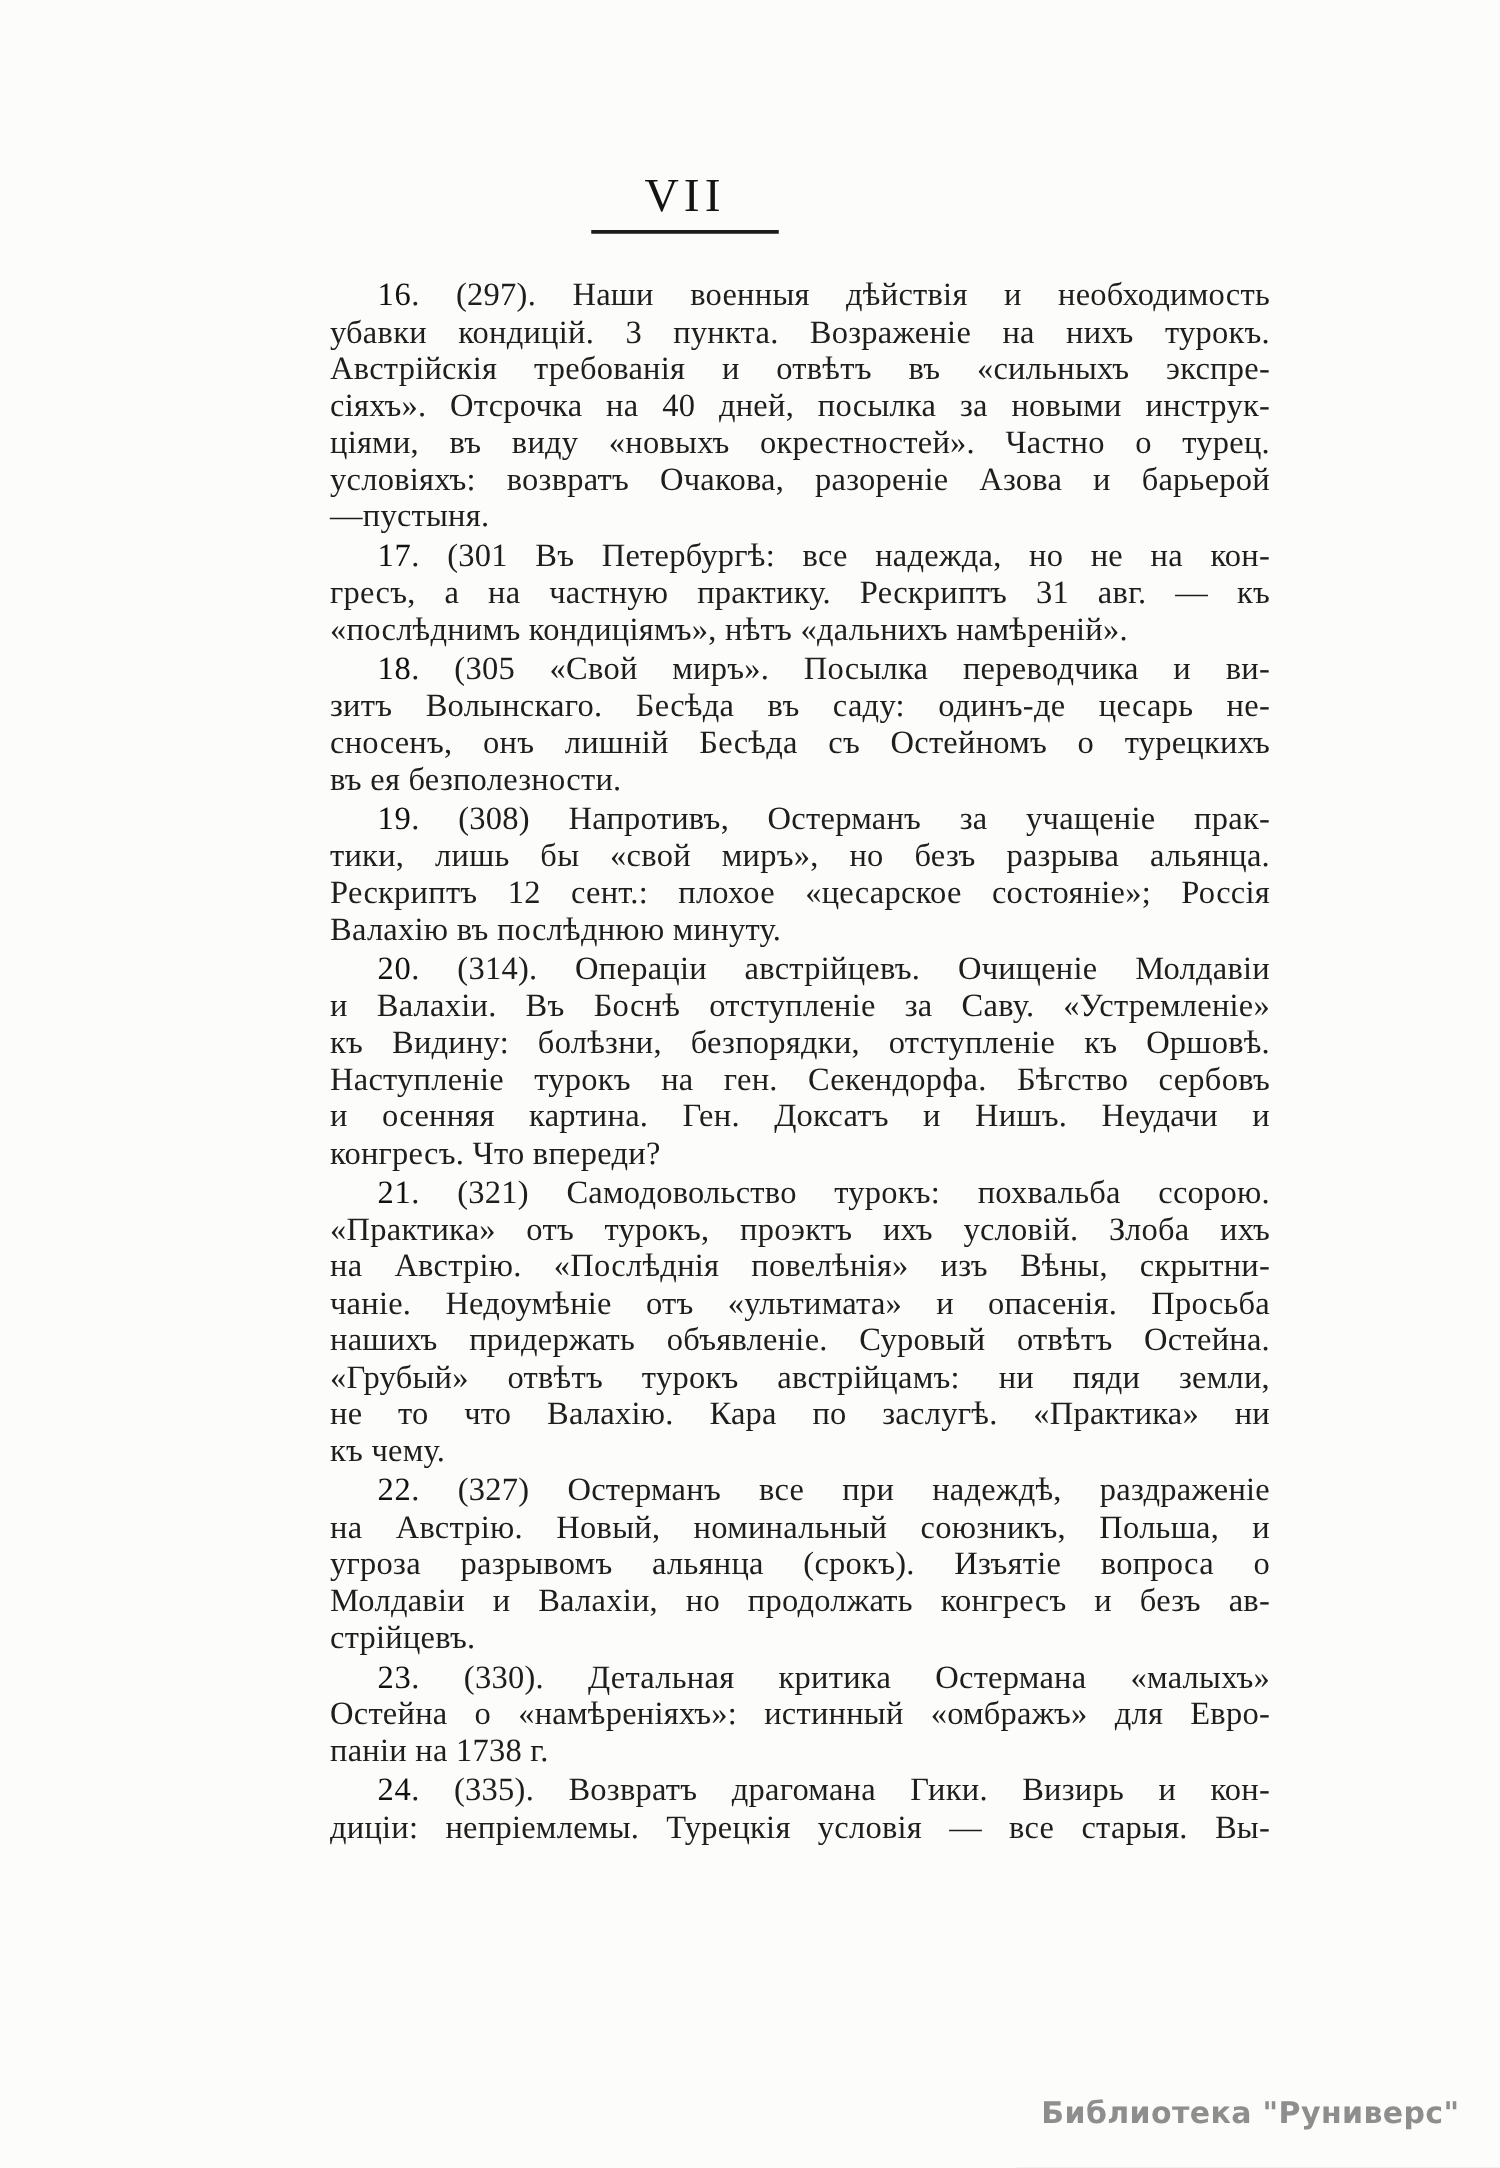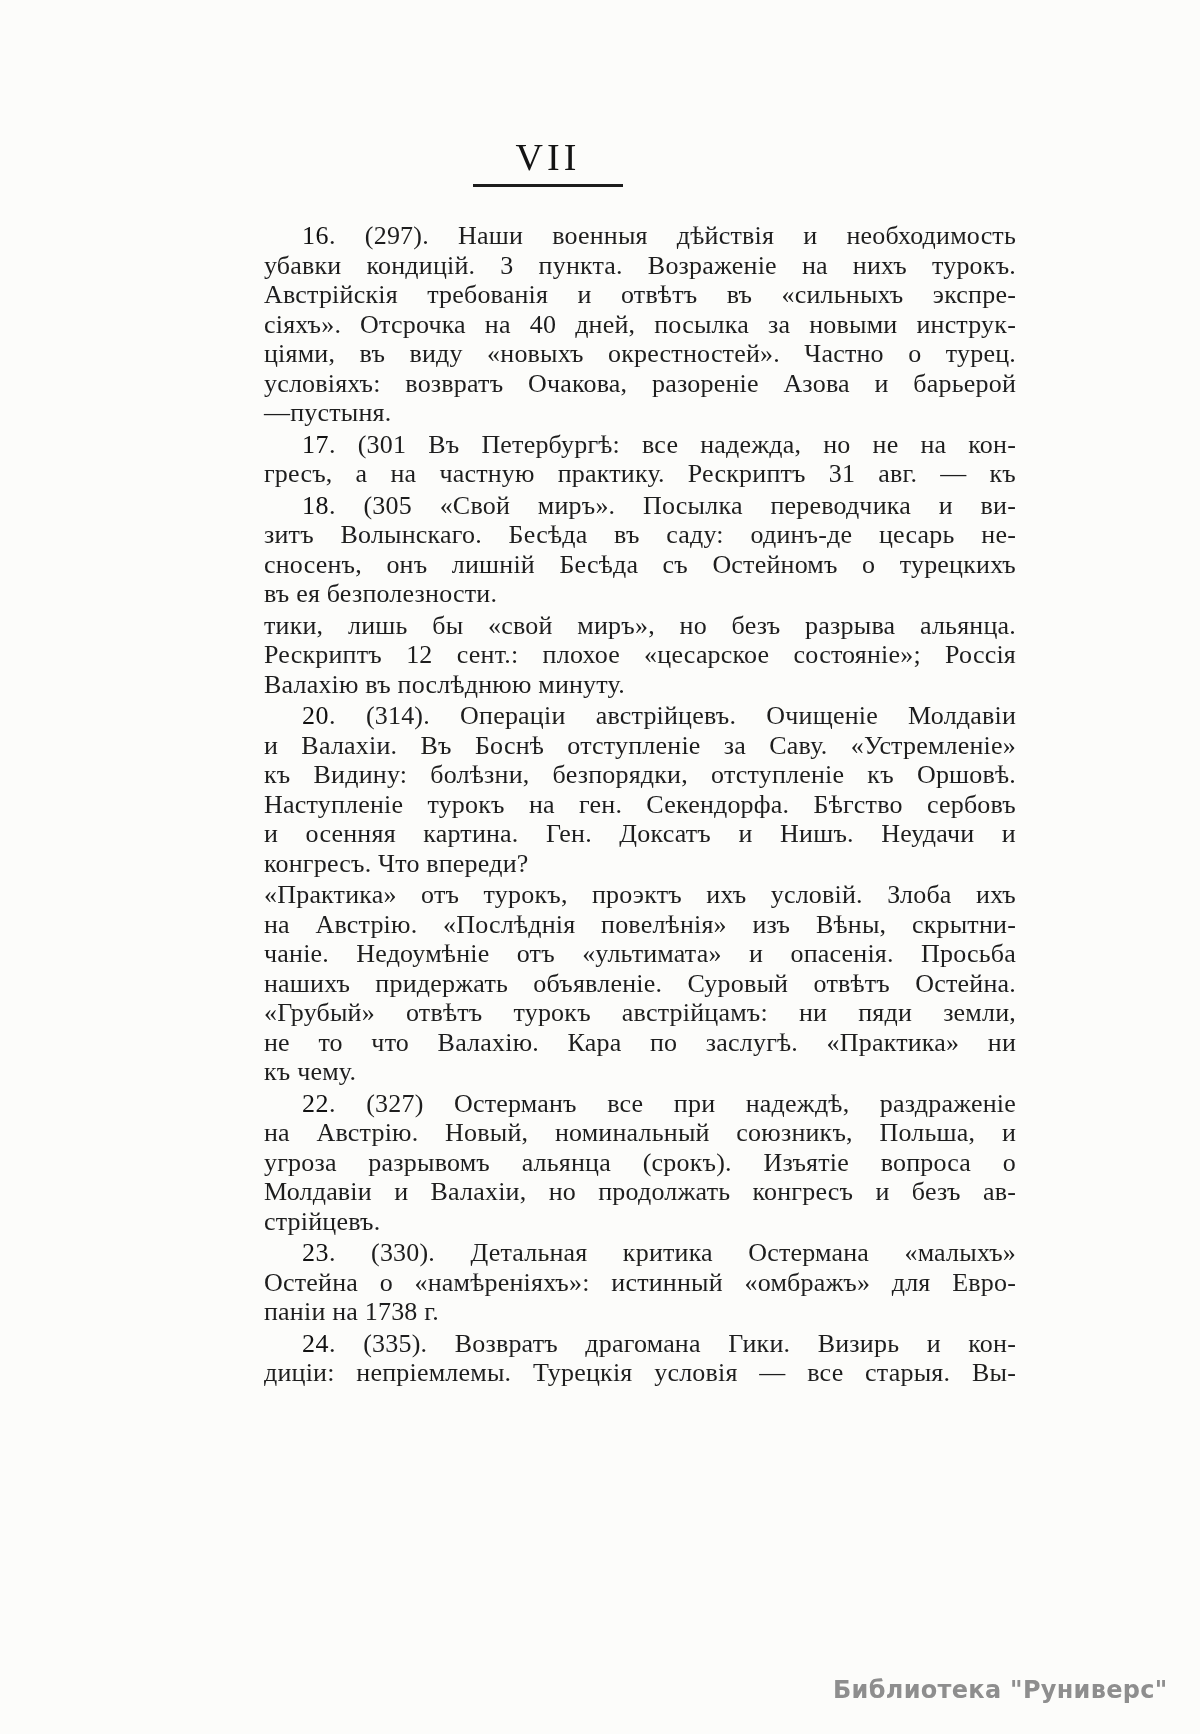--- a/index.html
+++ b/index.html
@@ -65,41 +65,44 @@
         <div class="line">убавки кондицій. 3 пункта. Возраженіе на нихъ турокъ.</div>
         <div class="line">Австрійскія требованія и отвѣтъ въ «сильныхъ экспре-</div>
         <div class="line">сіяхъ». Отсрочка на 40 дней, посылка за новыми инструк-</div>
         <div class="line">ціями, въ виду «новыхъ окрестностей». Частно о турец.</div>
         <div class="line">условіяхъ: возвратъ Очакова, разореніе Азова и барьерой</div>
         <div class="line lastline">—пустыня.</div>
       </div>
       <div class="entry">
         <div class="line firstline"><span class="num">17</span>. (301 Въ Петербургѣ: все надежда, но не на кон-</div>
         <div class="line">гресъ, а на частную практику. Рескриптъ 31 авг. — къ</div>
+        <div class="line lastline">«послѣднимъ кондиціямъ», нѣтъ «дальнихъ намѣреній».</div>
       </div>
       <div class="entry">
         <div class="line firstline"><span class="num">18</span>. (305 «Свой миръ». Посылка переводчика и ви-</div>
         <div class="line">зитъ Волынскаго. Бесѣда въ саду: одинъ-де цесарь не-</div>
         <div class="line">сносенъ, онъ лишній Бесѣда съ Остейномъ о турецкихъ</div>
         <div class="line lastline">въ ея безполезности.</div>
       </div>
       <div class="entry">
+        <div class="line firstline"><span class="num">19</span>. (308) Напротивъ, Остерманъ за учащеніе прак-</div>
         <div class="line">тики, лишь бы «свой миръ», но безъ разрыва альянца.</div>
         <div class="line">Рескриптъ 12 сент.: плохое «цесарское состояніе»; Россія</div>
         <div class="line lastline">Валахію въ послѣднюю минуту.</div>
       </div>
       <div class="entry">
         <div class="line firstline"><span class="num">20</span>. (314). Операціи австрійцевъ. Очищеніе Молдавіи</div>
         <div class="line">и Валахіи. Въ Боснѣ отступленіе за Саву. «Устремленіе»</div>
         <div class="line">къ Видину: болѣзни, безпорядки, отступленіе къ Оршовѣ.</div>
         <div class="line">Наступленіе турокъ на ген. Секендорфа. Бѣгство сербовъ</div>
         <div class="line">и осенняя картина. Ген. Доксатъ и Нишъ. Неудачи и</div>
         <div class="line lastline">конгресъ. Что впереди?</div>
       </div>
       <div class="entry">
+        <div class="line firstline"><span class="num">21</span>. (321) Самодовольство турокъ: похвальба ссорою.</div>
         <div class="line">«Практика» отъ турокъ, проэктъ ихъ условій. Злоба ихъ</div>
         <div class="line">на Австрію. «Послѣднія повелѣнія» изъ Вѣны, скрытни-</div>
         <div class="line">чаніе. Недоумѣніе отъ «ультимата» и опасенія. Просьба</div>
         <div class="line">нашихъ придержать объявленіе. Суровый отвѣтъ Остейна.</div>
         <div class="line">«Грубый» отвѣтъ турокъ австрійцамъ: ни пяди земли,</div>
         <div class="line">не то что Валахію. Кара по заслугѣ. «Практика» ни</div>
         <div class="line lastline">къ чему.</div>
       </div>
       <div class="entry">
         <div class="line firstline"><span class="num">22</span>. (327) Остерманъ все при надеждѣ, раздраженіе</div>

